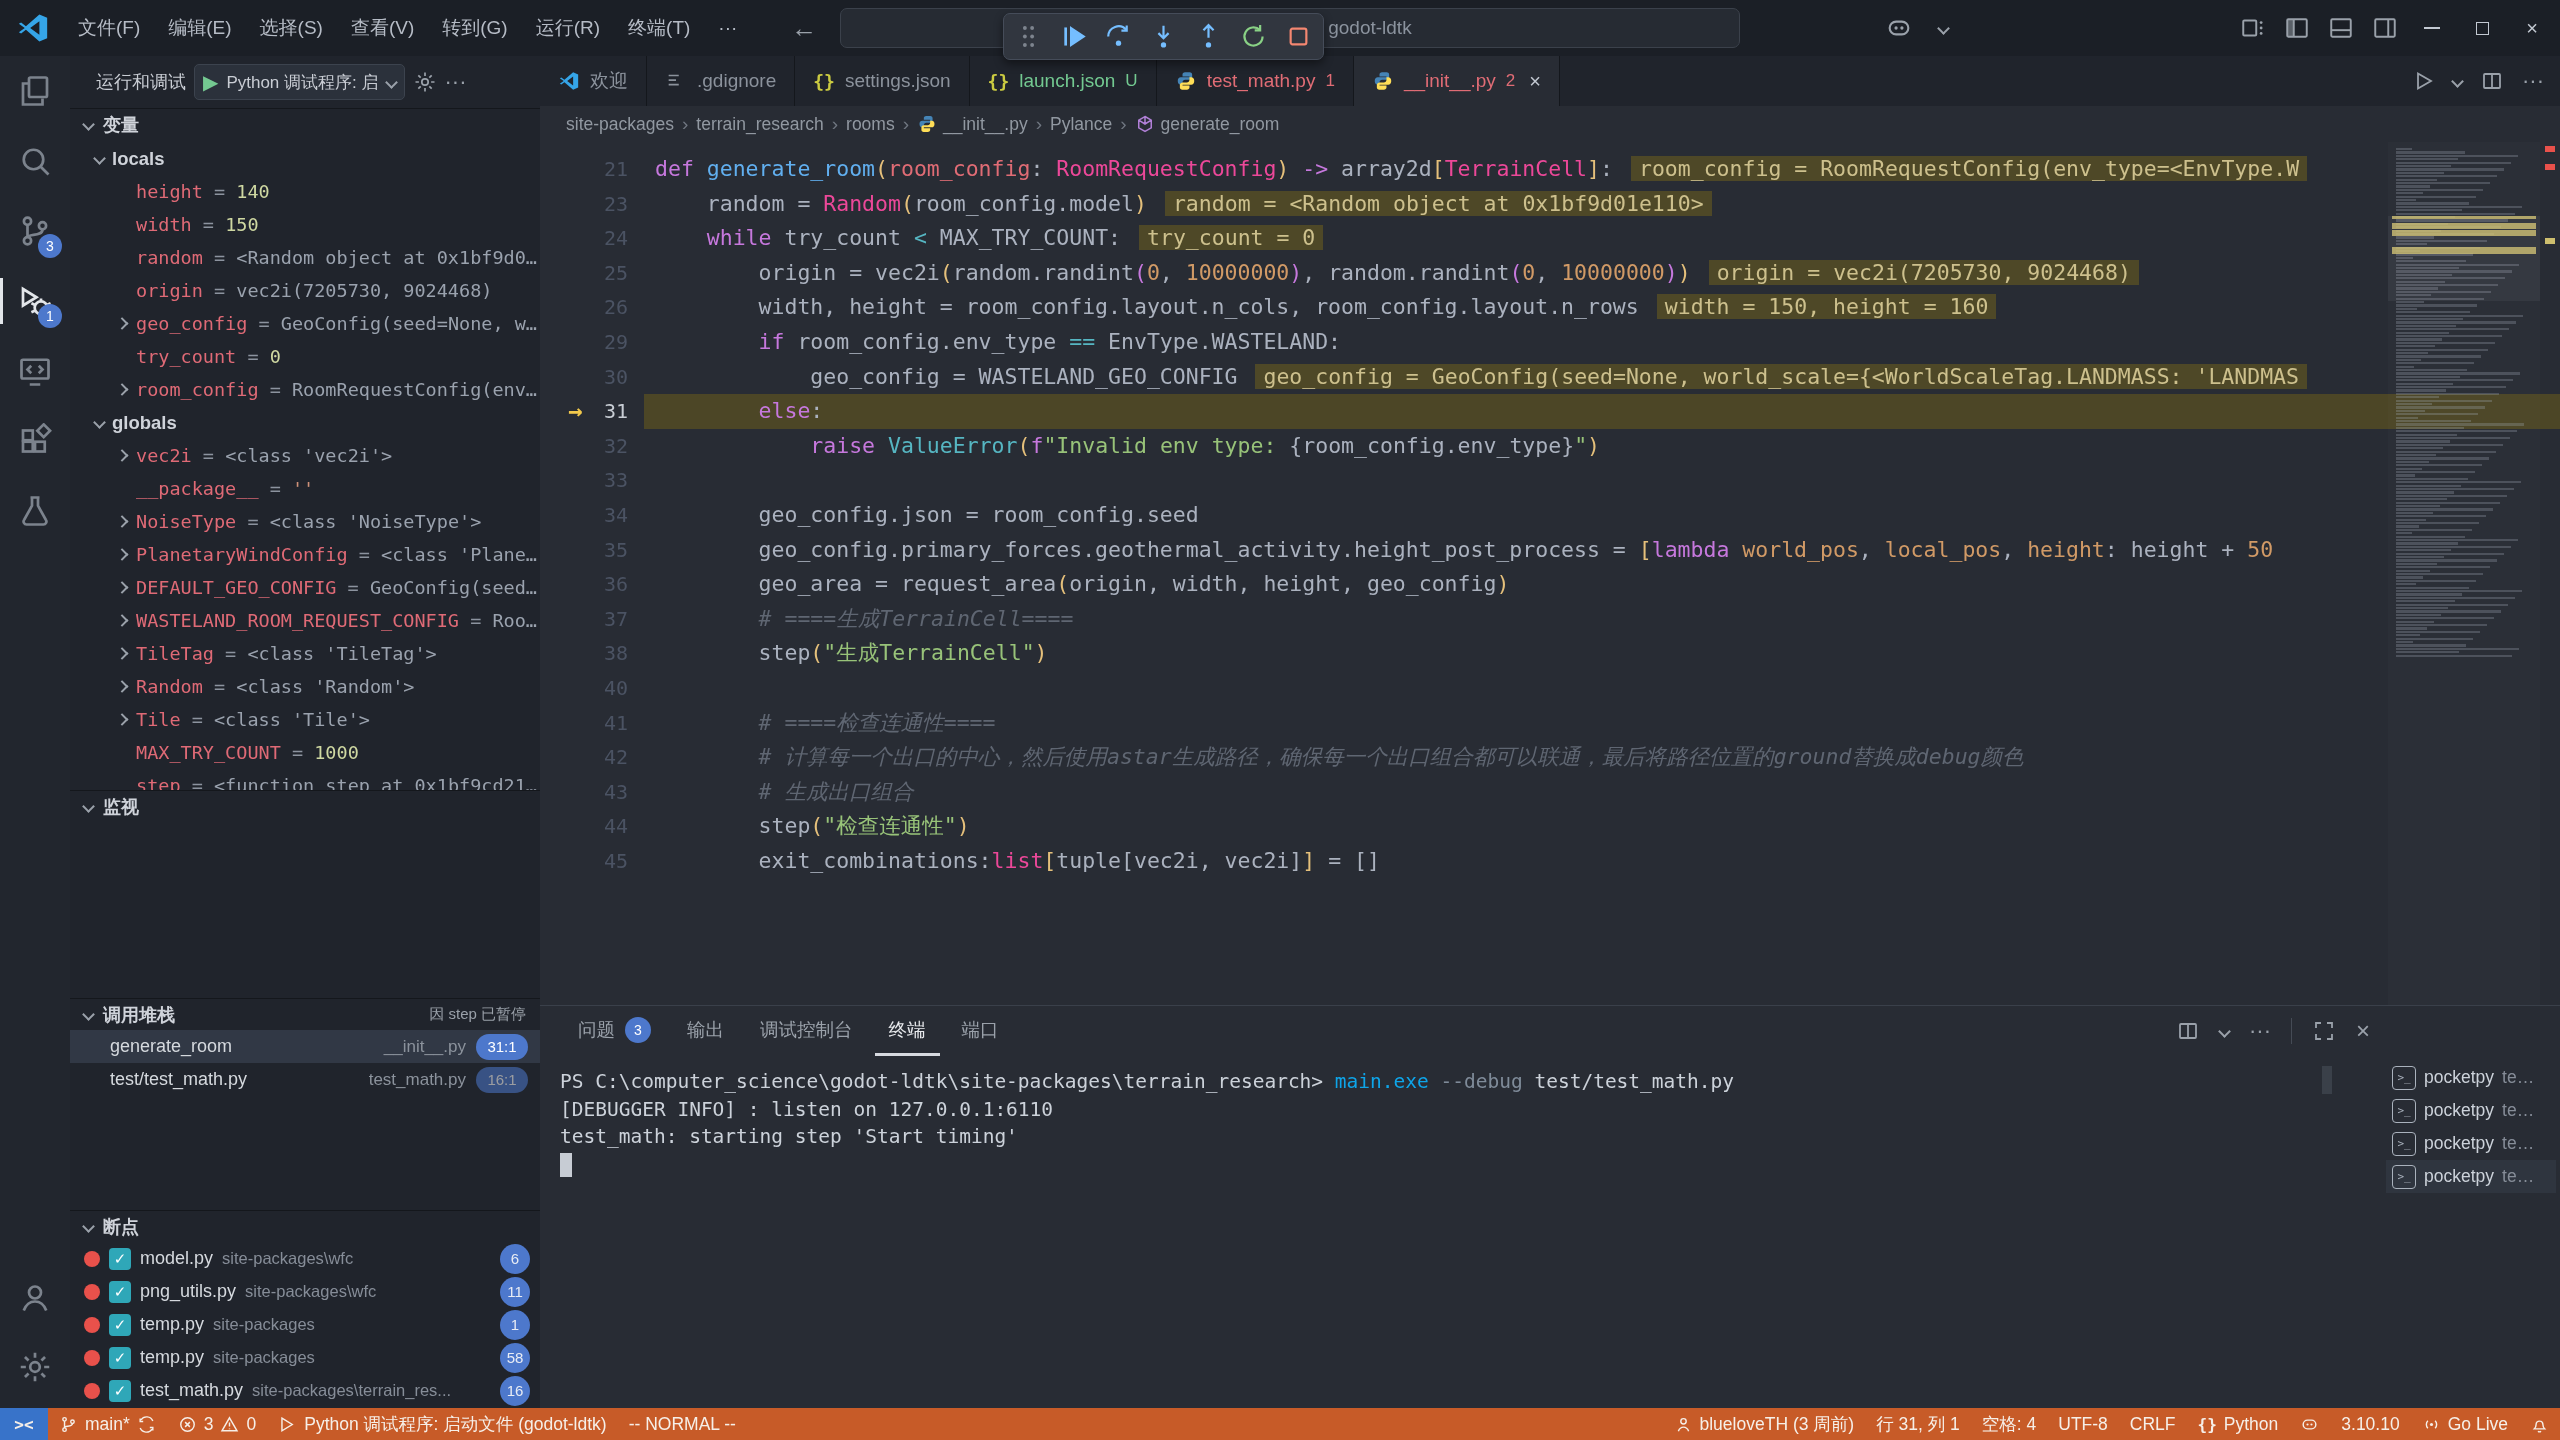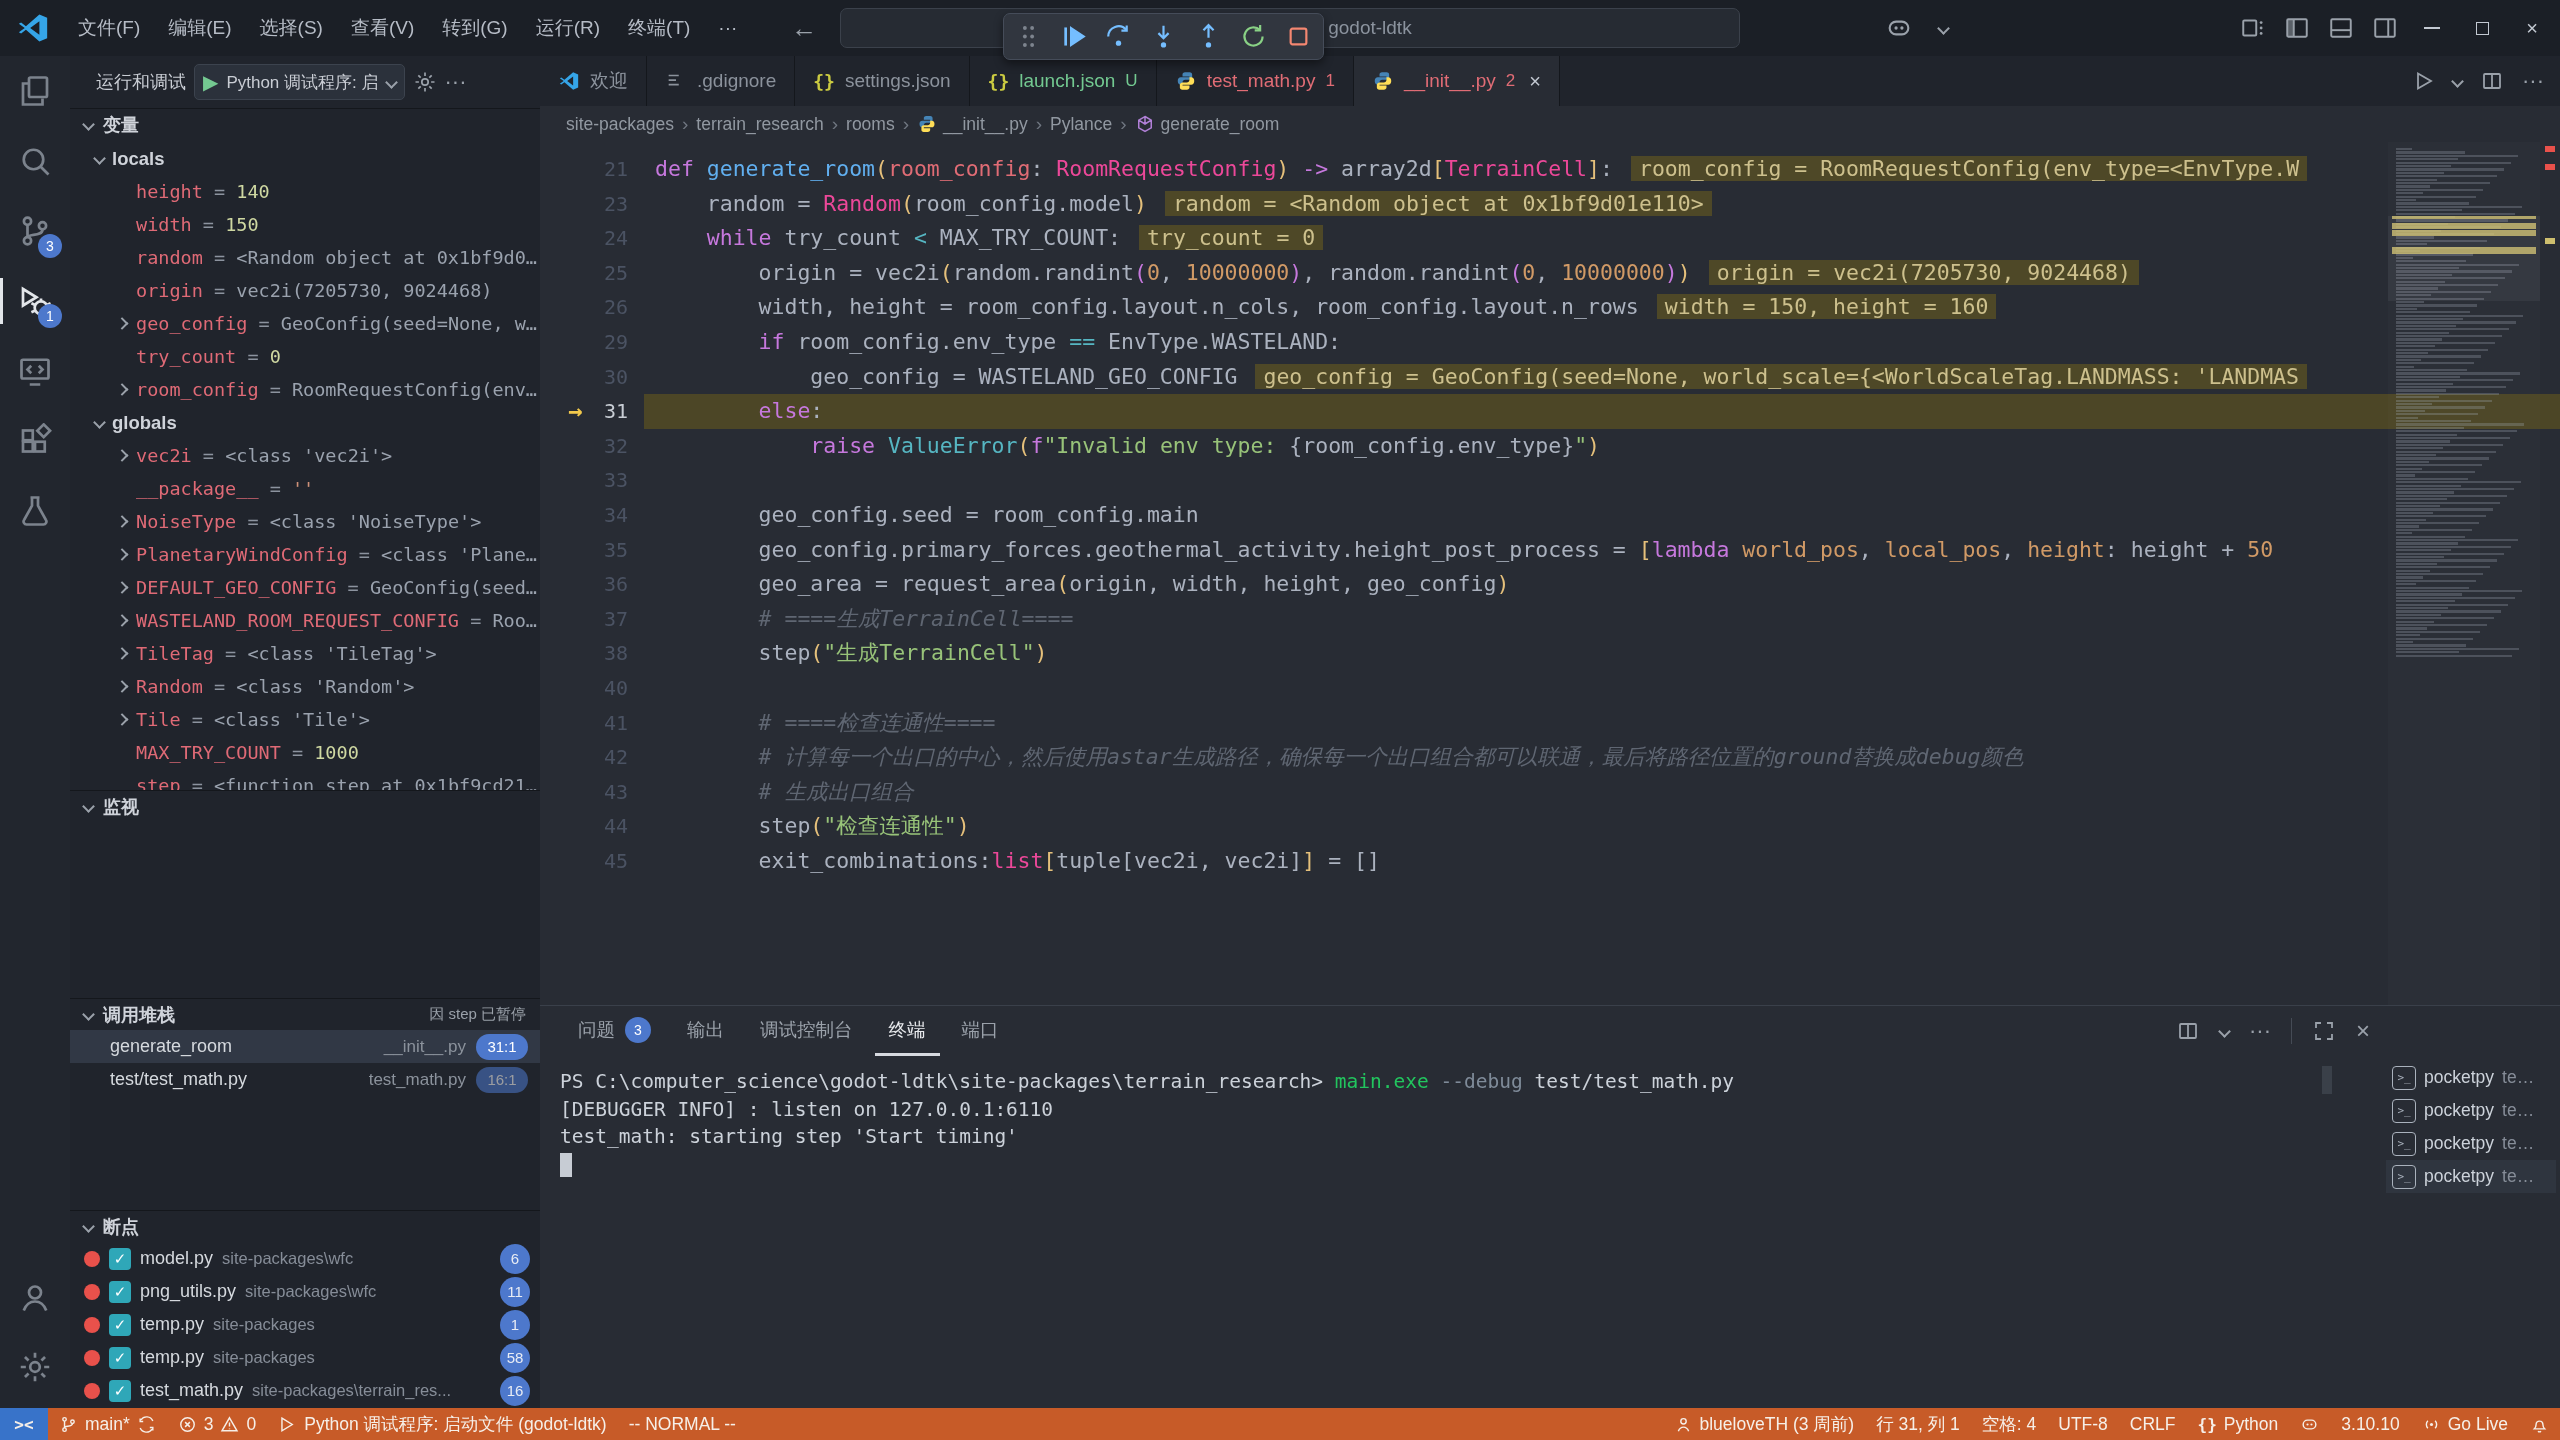--- a/index.html
+++ b/index.html
@@ -109,21 +109,21 @@
   
   #panel{position:absolute;left:540px;top:1005px;width:2020px;height:403px;background:var(--bg2);border-top:1px solid #3a404a;}
   #panel-tabs{position:absolute;left:0;top:0;height:50px;display:flex;align-items:center;gap:8px;padding-left:24px;}
   .ptab{display:flex;align-items:center;gap:10px;height:50px;padding:0 14px;color:#9aa1aa;font-size:18.5px;border-bottom:3px solid transparent;}
   .ptab.active{color:#e8eaed;border-bottom-color:#d7dae0;}
   .ptab-badge{min-width:26px;height:26px;border-radius:13px;background:var(--accent);color:#fff;font-size:14px;display:flex;align-items:center;justify-content:center;}
   #panel-actions{position:absolute;right:190px;top:0;height:50px;display:flex;align-items:center;gap:20px;color:#9aa1aa;}
   #panel-actions .ic svg{width:24px;height:24px;}
   .pa-div{width:1px;height:26px;background:#454b55;}
   #terminal{position:absolute;left:20px;top:62px;right:240px;bottom:8px;font-family:"DejaVu Sans Mono",monospace;font-size:19.5px;line-height:27.5px;color:#ccd2da;white-space:pre;overflow:hidden;}
-  .t-prompt{color:#ccd2da;} .t-cmd{color:#22c55e;} .t-flag{color:#7f8b99;} .t-arg{color:#ccd2da;} .t-plain{color:#ccd2da;}
+  .t-prompt{color:#ccd2da;} .t-cmd{color:#0ea5e9;} .t-flag{color:#7f8b99;} .t-arg{color:#ccd2da;} .t-plain{color:#ccd2da;}
   .t-cursor{display:inline-block;width:12px;height:24px;background:#c7ccd4;vertical-align:middle;}
   #terminal-list{position:absolute;right:4px;top:55px;width:170px;}
   .tl-row{height:33px;display:flex;align-items:center;gap:8px;padding:0 6px;font-size:17.5px;color:#ccd2da;}
   .tl-row.selected{background:#2f353f;}
   .tl-icon{width:24px;height:24px;border:1.6px solid #aab2bd;border-radius:4px;font-size:11px;display:flex;align-items:center;justify-content:center;color:#aab2bd;font-family:"DejaVu Sans Mono",monospace;flex:none;}
   .tl-desc{color:#868d98;}
   #panel-scrollthumb{position:absolute;right:228px;top:60px;width:10px;height:28px;background:#3a4049;}
   
   #statusbar{position:absolute;left:0;bottom:0;width:2560px;height:32px;background:var(--orange);color:#f6efe8;font-size:17.5px;display:flex;align-items:center;}
   .sb-item{display:flex;align-items:center;gap:7px;padding:0 11px;height:32px;white-space:nowrap;}
@@ -655,21 +655,21 @@
         <div class="cl"><span class="num">21</span><span class="code"><span class="c-k">def </span><span class="c-f">generate_room</span><span class="c-b1">(</span><span class="c-p">room_config</span><span class="c-v">: </span><span class="c-t">RoomRequestConfig</span><span class="c-b1">)</span><span class="c-k"> -&gt; </span><span class="c-v">array2d</span><span class="c-b1">[</span><span class="c-t">TerrainCell</span><span class="c-b1">]</span><span class="c-v">:</span><span class="chip">room_config = RoomRequestConfig(env_type=&lt;EnvType.W</span></span></div>
         <div class="cl"><span class="num">23</span><span class="code"><span class="c-v">    random = </span><span class="c-t">Random</span><span class="c-b1">(</span><span class="c-v">room_config.model</span><span class="c-b1">)</span><span class="chip">random = &lt;Random object at 0x1bf9d01e110&gt;</span></span></div>
         <div class="cl"><span class="num">24</span><span class="code"><span class="c-v">    </span><span class="c-k">while</span><span class="c-v"> try_count </span><span class="c-o">&lt;</span><span class="c-v"> MAX_TRY_COUNT:</span><span class="chip">try_count = 0</span></span></div>
         <div class="cl"><span class="num">25</span><span class="code"><span class="c-v">        origin = vec2i</span><span class="c-b1">(</span><span class="c-v">random.randint</span><span class="c-b2">(</span><span class="c-n">0</span><span class="c-v">, </span><span class="c-n">10000000</span><span class="c-b2">)</span><span class="c-v">, random.randint</span><span class="c-b2">(</span><span class="c-n">0</span><span class="c-v">, </span><span class="c-n">10000000</span><span class="c-b2">)</span><span class="c-b1">)</span><span class="chip">origin = vec2i(7205730, 9024468)</span></span></div>
         <div class="cl"><span class="num">26</span><span class="code"><span class="c-v">        width, height = room_config.layout.n_cols, room_config.layout.n_rows</span><span class="chip">width = 150, height = 160</span></span></div>
         <div class="cl"><span class="num">29</span><span class="code"><span class="c-v">        </span><span class="c-k">if</span><span class="c-v"> room_config.env_type </span><span class="c-o">==</span><span class="c-v"> EnvType.WASTELAND:</span></span></div>
         <div class="cl"><span class="num">30</span><span class="code"><span class="c-v">            geo_config = WASTELAND_GEO_CONFIG</span><span class="chip">geo_config = GeoConfig(seed=None, world_scale={&lt;WorldScaleTag.LANDMASS: 'LANDMAS</span></span></div>
         <div class="cl cur"><span class="dbg-arrow">→</span><span class="num">31</span><span class="code"><span class="c-v">        </span><span class="c-k">else</span><span class="c-v">:</span></span></div>
         <div class="cl"><span class="num">32</span><span class="code"><span class="c-v">            </span><span class="c-k">raise</span><span class="c-v"> </span><span class="c-cy">ValueError</span><span class="c-b1">(</span><span class="c-k">f</span><span class="c-s">"Invalid env type: </span><span class="c-v">{room_config.env_type}</span><span class="c-s">"</span><span class="c-b1">)</span></span></div>
         <div class="cl"><span class="num">33</span><span class="code"></span></div>
-        <div class="cl"><span class="num">34</span><span class="code"><span class="c-v">        geo_config.seed = room_config.main</span></span></div>
+        <div class="cl"><span class="num">34</span><span class="code"><span class="c-v">        geo_config.json = room_config.seed</span></span></div>
         <div class="cl"><span class="num">35</span><span class="code"><span class="c-v">        geo_config.primary_forces.geothermal_activity.height_post_process = </span><span class="c-b1">[</span><span class="c-k">lambda</span><span class="c-pa"> world_pos</span><span class="c-v">, </span><span class="c-pa">local_pos</span><span class="c-v">, </span><span class="c-pa">height</span><span class="c-v">: height + </span><span class="c-n">50</span></span></div>
         <div class="cl"><span class="num">36</span><span class="code"><span class="c-v">        geo_area = request_area</span><span class="c-b1">(</span><span class="c-v">origin, width, height, geo_config</span><span class="c-b1">)</span></span></div>
         <div class="cl"><span class="num">37</span><span class="code"><span class="c-c">        # ====生成TerrainCell====</span></span></div>
         <div class="cl"><span class="num">38</span><span class="code"><span class="c-v">        step</span><span class="c-b1">(</span><span class="c-s">"生成TerrainCell"</span><span class="c-b1">)</span></span></div>
         <div class="cl"><span class="num">40</span><span class="code"></span></div>
         <div class="cl"><span class="num">41</span><span class="code"><span class="c-c">        # ====检查连通性====</span></span></div>
         <div class="cl"><span class="num">42</span><span class="code"><span class="c-c">        # 计算每一个出口的中心，然后使用astar生成路径，确保每一个出口组合都可以联通，最后将路径位置的ground替换成debug颜色</span></span></div>
         <div class="cl"><span class="num">43</span><span class="code"><span class="c-c">        # 生成出口组合</span></span></div>
         <div class="cl"><span class="num">44</span><span class="code"><span class="c-v">        step</span><span class="c-b1">(</span><span class="c-s">"检查连通性"</span><span class="c-b1">)</span></span></div>
         <div class="cl"><span class="num">45</span><span class="code"><span class="c-v">        exit_combinations:</span><span class="c-t">list</span><span class="c-b1">[</span><span class="c-v">tuple[vec2i, vec2i]</span><span class="c-b1">]</span><span class="c-v"> = []</span></span></div>

